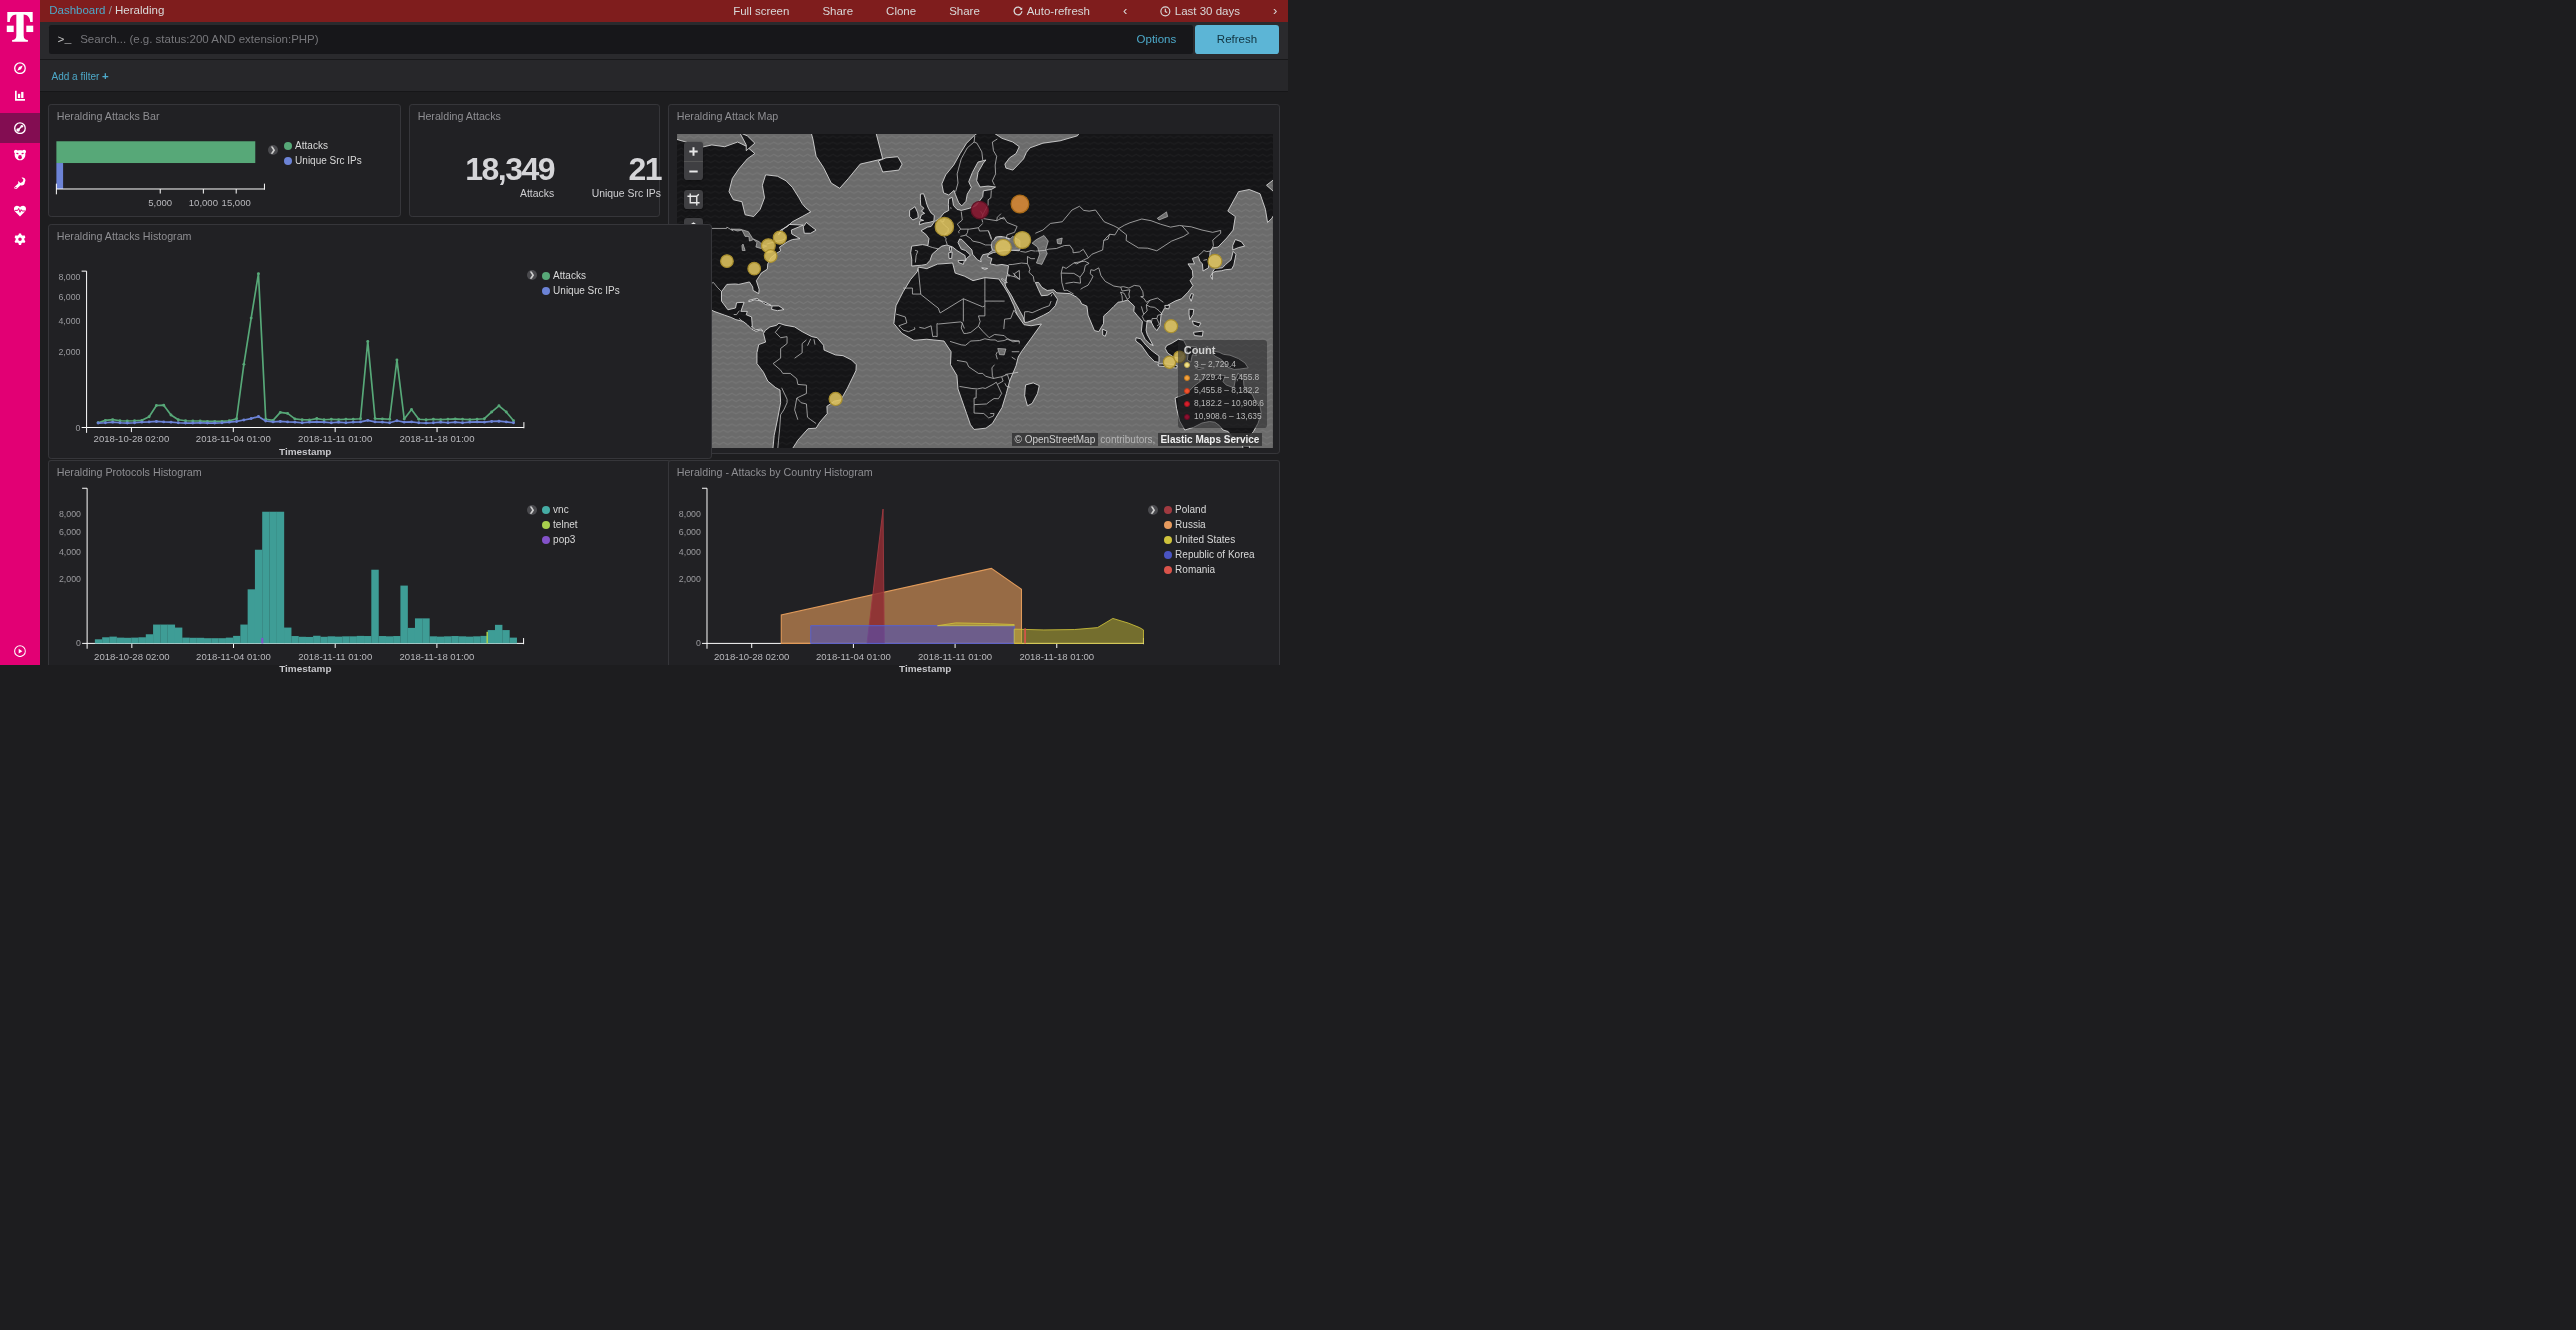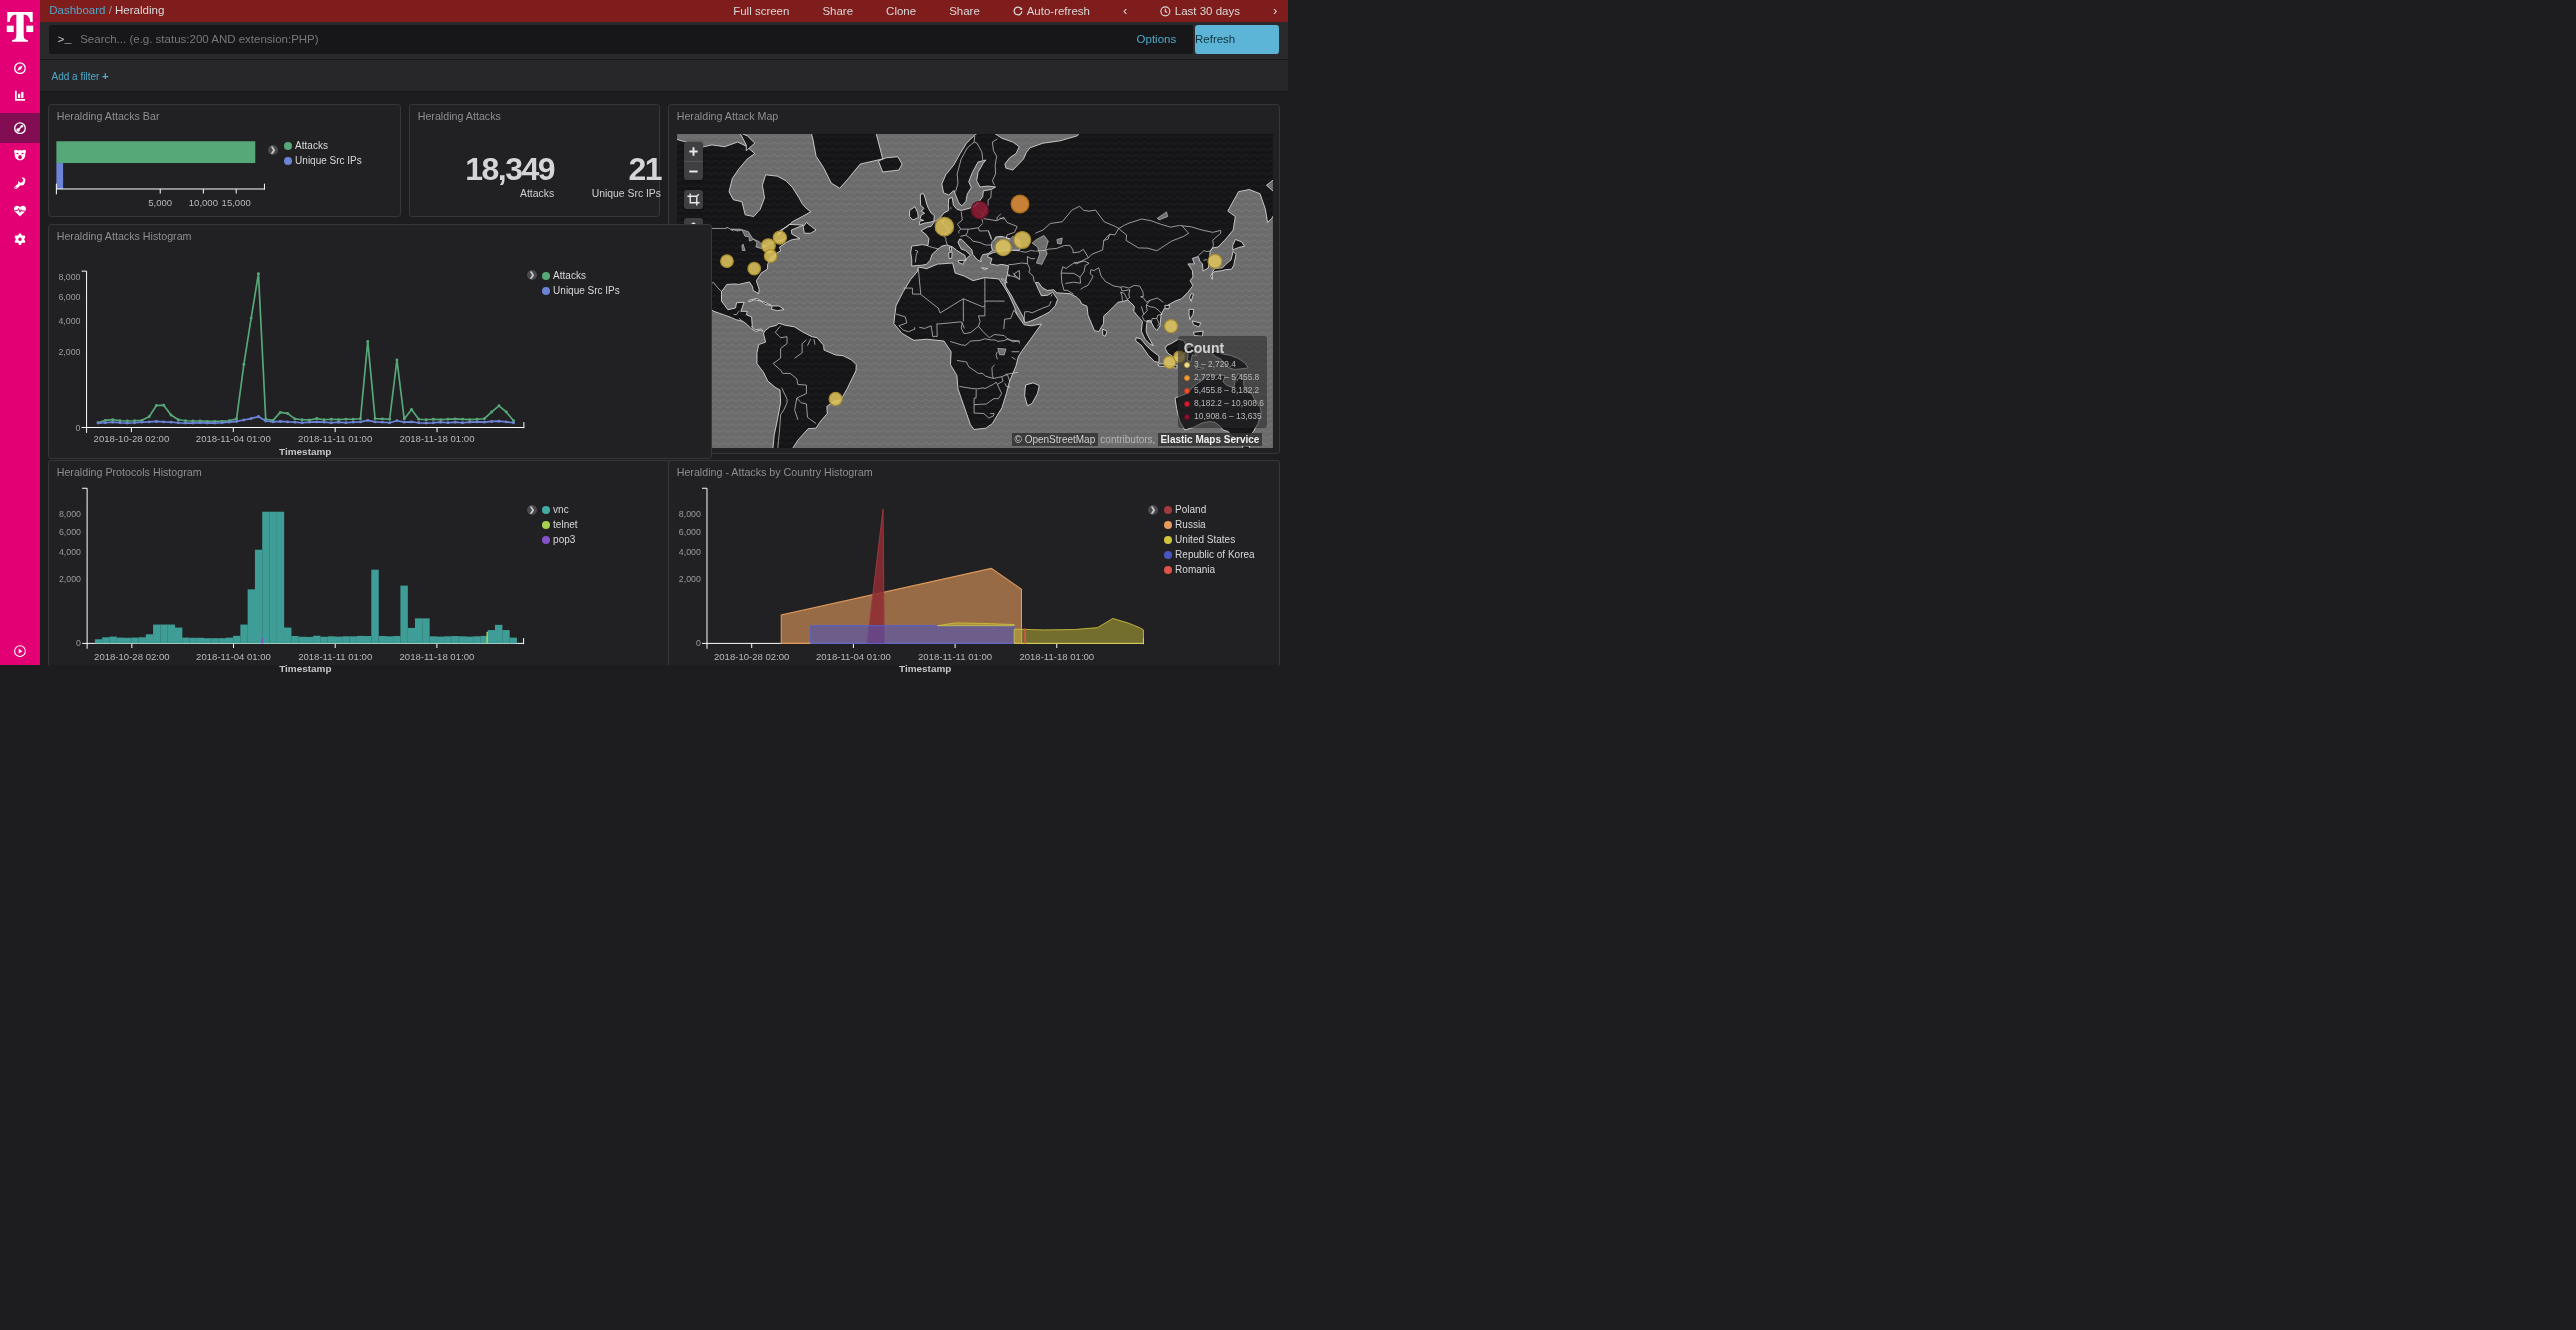--- a/index.html
+++ b/index.html
@@ -11,21 +11,21 @@
 #nav{position:absolute;left:40px;top:0;width:1248px;height:21.5px;background:#7f1d1d}
 #nav .bc{position:absolute;left:9.2px;top:0;height:21.5px;line-height:21.5px;font-size:11.5px;color:#d9d9d9}
 #nav .bc a{color:#4da9c9;text-decoration:none}
 #nav .menu{position:absolute;right:10.7px;top:0;height:21.5px;line-height:21.5px;font-size:11.5px;color:#d8d8d8}
 #nav .menu span{margin-left:33px}
 #srch{position:absolute;left:40px;top:21.5px;width:1248px;height:38px;background:#2a2a2d;border-bottom:0.8px solid #18181a}
 #sinput{position:absolute;left:9.2px;top:3.8px;width:1144px;height:29px;background:#17171a;border-radius:2.3px;color:#8e8e92;font-size:11.5px;line-height:29px}
 #sinput .prompt{position:absolute;left:8.4px;top:0;color:#c8c8c8;font-size:11.5px;font-family:"Liberation Mono",monospace}
 #sinput .ph{position:absolute;left:31px;top:0;color:#77777b}
 #sinput .opt{position:absolute;right:17px;top:0;color:#4da9c9}
-#rfr{position:absolute;left:1155px;top:3.8px;width:84px;height:29px;background:#5cb5d6;border-radius:3.1px;color:#11333f;font-size:11.5px;text-align:left;line-height:29px}
+#rfr{position:absolute;left:1155px;top:3.8px;width:84px;height:29px;background:#5cb5d6;border-radius:3.1px;color:#11333f;font-size:11.5px;text-align:center;line-height:29px}
 #filt{position:absolute;left:40px;top:60px;width:1248px;height:32px;background:#27272a;border-bottom:0.8px solid #161618}
 #filt .af{position:absolute;left:11.5px;top:0;height:32px;line-height:32px;font-size:10px;color:#4da9c9}
 
 .panel{position:absolute;background:#212124;border:0.8px solid #36363a;border-radius:3.1px}
 .ptitle{position:absolute;left:7.7px;top:5.4px;font-size:10.7px;color:#8e8e92;white-space:nowrap}
 .cht{position:absolute;left:0;top:0}
 .yl{fill:#9b9b9f;font-size:11.5px;font-family:"Liberation Sans",sans-serif}
 .xl{fill:#b9b9bd;font-size:12.5px;font-family:"Liberation Sans",sans-serif}
 .tsl{fill:#c6c6ca;font-size:13px;font-weight:bold;font-family:"Liberation Sans",sans-serif}
 
@@ -37,21 +37,21 @@
 .mwrap{position:absolute;width:100%;text-align:right}
 .mnum{font-size:32px;font-weight:bold;color:#d5d5d8;letter-spacing:-1.5px}
 .mlab{font-size:10.4px;color:#cfcfd2;margin-top:0px}
 
 #mapbox{position:absolute;left:7.7px;top:29px;width:596px;height:314px;overflow:hidden}
 .mapsvg{position:absolute;left:0;top:0}
 .mctl{position:absolute;width:19px;background:#3f3f42;border-radius:3.1px;box-shadow:0 0.8px 2.3px rgba(0,0,0,.4)}
 .mbtn{width:19px;height:19px;position:relative;color:#e8e8e8}
 .mbtn+.mbtn{border-top:0.8px solid #555}
 #cntleg{position:absolute;right:6.1px;bottom:20px;width:89px;background:rgba(38,38,40,.55);border-radius:3.1px;padding:3.8px 6.1px 4.6px 6.1px}
-#cntleg .t{font-size:14px;font-weight:bold;color:#cfcfcf;margin-bottom:2.3px}
+#cntleg .t{font-size:11px;font-weight:bold;color:#cfcfcf;margin-bottom:2.3px}
 #cntleg .r{font-size:8.4px;color:#b9b9b9;height:13px;line-height:13px;white-space:nowrap}
 #cntleg .d{display:inline-block;width:6.6px;height:6.6px;border-radius:50%;margin-right:3.8px;vertical-align:-0.8px;border:1.1px solid}
 #attr{position:absolute;right:11px;bottom:3.1px;font-size:10px;color:#b5b5b5;white-space:nowrap}
 #attr .chip{background:rgba(50,50,52,.85);padding:0.8px 2.3px;color:#cfcfcf}
 #attr .chipb{background:rgba(50,50,52,.85);padding:0.8px 2.3px;color:#efefef;font-weight:bold}
 </style></head>
 <body>
 
 <div id="side">
  <div class="sel"></div>

